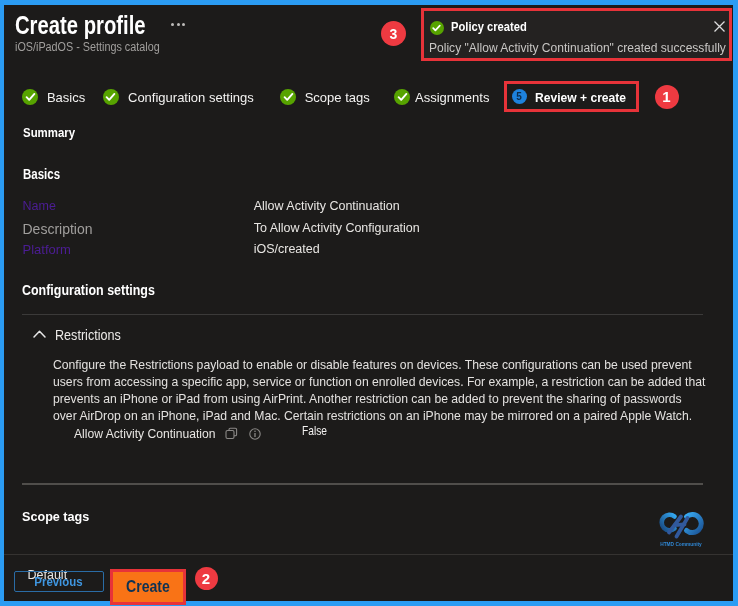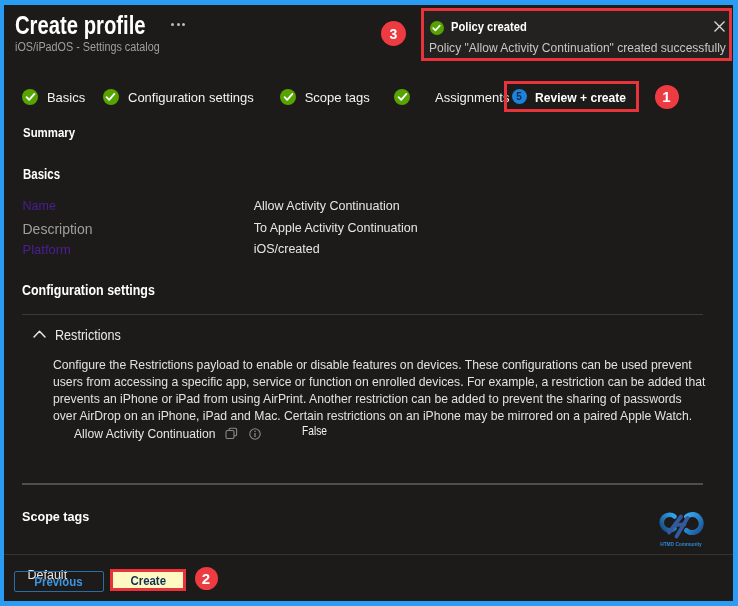--- a/index.html
+++ b/index.html
@@ -56,34 +56,34 @@
   <svg width="11" height="10" viewBox="0 0 11 10">
         <path d="M1.6 5.2 L4.2 7.8 L9.4 1.9" stroke="#fff" stroke-width="1.9" fill="none" stroke-linecap="round" stroke-linejoin="round"></path>
       </svg>
 </div>
 <div class="abs" style="left:304.7px; top:90px; font-size:13px; color:#f3f2f1;">Scope tags</div>
 <div class="abs circle grn" style="left:394px; top:89px; width:16px; height:16px;">
   <svg width="11" height="10" viewBox="0 0 11 10">
         <path d="M1.6 5.2 L4.2 7.8 L9.4 1.9" stroke="#fff" stroke-width="1.9" fill="none" stroke-linecap="round" stroke-linejoin="round"></path>
       </svg>
 </div>
-<div class="abs" style="left:415px; top:90px; font-size:13px; color:#f3f2f1;margin-left:20px;">Assignments</div>
+<div class="abs" style="left:415px; top:90px; font-size:13px; color:#f3f2f1;">Assignments</div>
 
 <div class="abs redbox" style="left:504px; top:80.5px; width:134.5px; height:31.5px;"></div>
 <div class="abs circle" style="left:511.5px; top:89px; width:15px; height:15px; background:#1e82dd; color:#0c2d4d; font-weight:bold; font-size:10px;">5</div>
 <div class="abs" style="left:535px; top:90px; font-size:13px; font-weight:bold; color:#ffffff; transform:scaleX(0.93); transform-origin:left top;">Review + create</div>
 <div class="abs circle red" style="left:654.5px; top:84.5px; width:24px; height:24px; font-size:15px;">1</div>
 
 <div class="abs" style="left:22.5px; top:124.8px; font-size:13px; font-weight:bold; color:#ffffff; transform:scaleX(0.88); transform-origin:left top;">Summary</div>
 <div class="abs" style="left:22.5px; top:165.5px; font-size:14px; font-weight:bold; color:#ffffff; transform:scaleX(0.82); transform-origin:left top;">Basics</div>
 
 <div class="abs" style="left:22.5px; top:199.3px; font-size:12.5px; color:#4c1d95;">Name</div>
 <div class="abs" style="left:253.7px; top:199.3px; font-size:12.5px; color:#e8e6e3;">Allow Activity Continuation</div>
 <div class="abs" style="left:22.5px; top:220.8px; font-size:14px; color:#a19f9d;">Description</div>
-<div class="abs" style="left:253.7px; top:220.8px; font-size:12.5px; color:#e8e6e3;">To Apple Activity Continuation</div>
+<div class="abs" style="left:253.7px; top:220.8px; font-size:12.5px; color:#e8e6e3;">To Allow Activity Configuration</div>
 <div class="abs" style="left:22.5px; top:242.3px; font-size:13px; color:#4c1d95;">Platform</div>
 <div class="abs" style="left:253.7px; top:242.3px; font-size:12.5px; color:#e8e6e3;">iOS/created</div>
 
 <div class="abs" style="left:21.8px; top:282px; font-size:14px; font-weight:bold; color:#ffffff; transform:scaleX(0.89); transform-origin:left top;">Configuration settings</div>
 
 <div class="abs" style="left:22px; top:314px; width:681px; height:1.2px; background:#3b3a39;"></div>
 
 <svg class="abs" style="left:32px; top:328px;" width="15" height="12" viewBox="0 0 15 12">
       <path d="M2 9 L7.5 3.2 L13 9" stroke="#e6e6e6" stroke-width="1.5" fill="none" stroke-linecap="round" stroke-linejoin="round"></path>
     </svg>
@@ -131,18 +131,18 @@
     <path d="M 20.5 28.5 L 31.5 10"></path>
     <path d="M 19 17.2 L 28.5 16.4"></path>
   </g>
   <text x="25" y="38" text-anchor="middle" font-family="Liberation Sans" font-size="4.8" font-weight="bold" fill="#2f86d2">HTMD Community</text>
 </svg>
 
 <div class="abs" style="left:4px; top:554px; width:729px; height:1px; background:#353331;"></div>
 <div class="abs" style="left:13.8px; top:570.5px; width:90px; height:21px; border:1.3px solid #2a6ca5; border-radius:2px; display:flex; align-items:center; justify-content:center; font-size:13px; font-weight:bold; color:#3f96e0;">
       <span style="transform:scaleX(0.88);">Previous</span>
     </div>
-<div class="abs redbox" style="left:109.7px; top:569px; width:76.6px; height:22px; background:#fef9c3; display:flex; align-items:center; justify-content:center; font-size:13px; font-weight:bold; color:#0e3253;">
+<div class="abs redbox" style="left:109.7px; top:569px; width:76.6px; height:36px; background:#f97316; display:flex; align-items:center; justify-content:center; font-size:16px; font-weight:bold; color:#0e3253;">
       <span style="transform:scaleX(0.88);">Create</span>
     </div>
 <div class="abs circle red" style="left:194.5px; top:567px; width:23px; height:23px; font-size:15px;">2</div>
 
 </div>
 
 </body></html>

